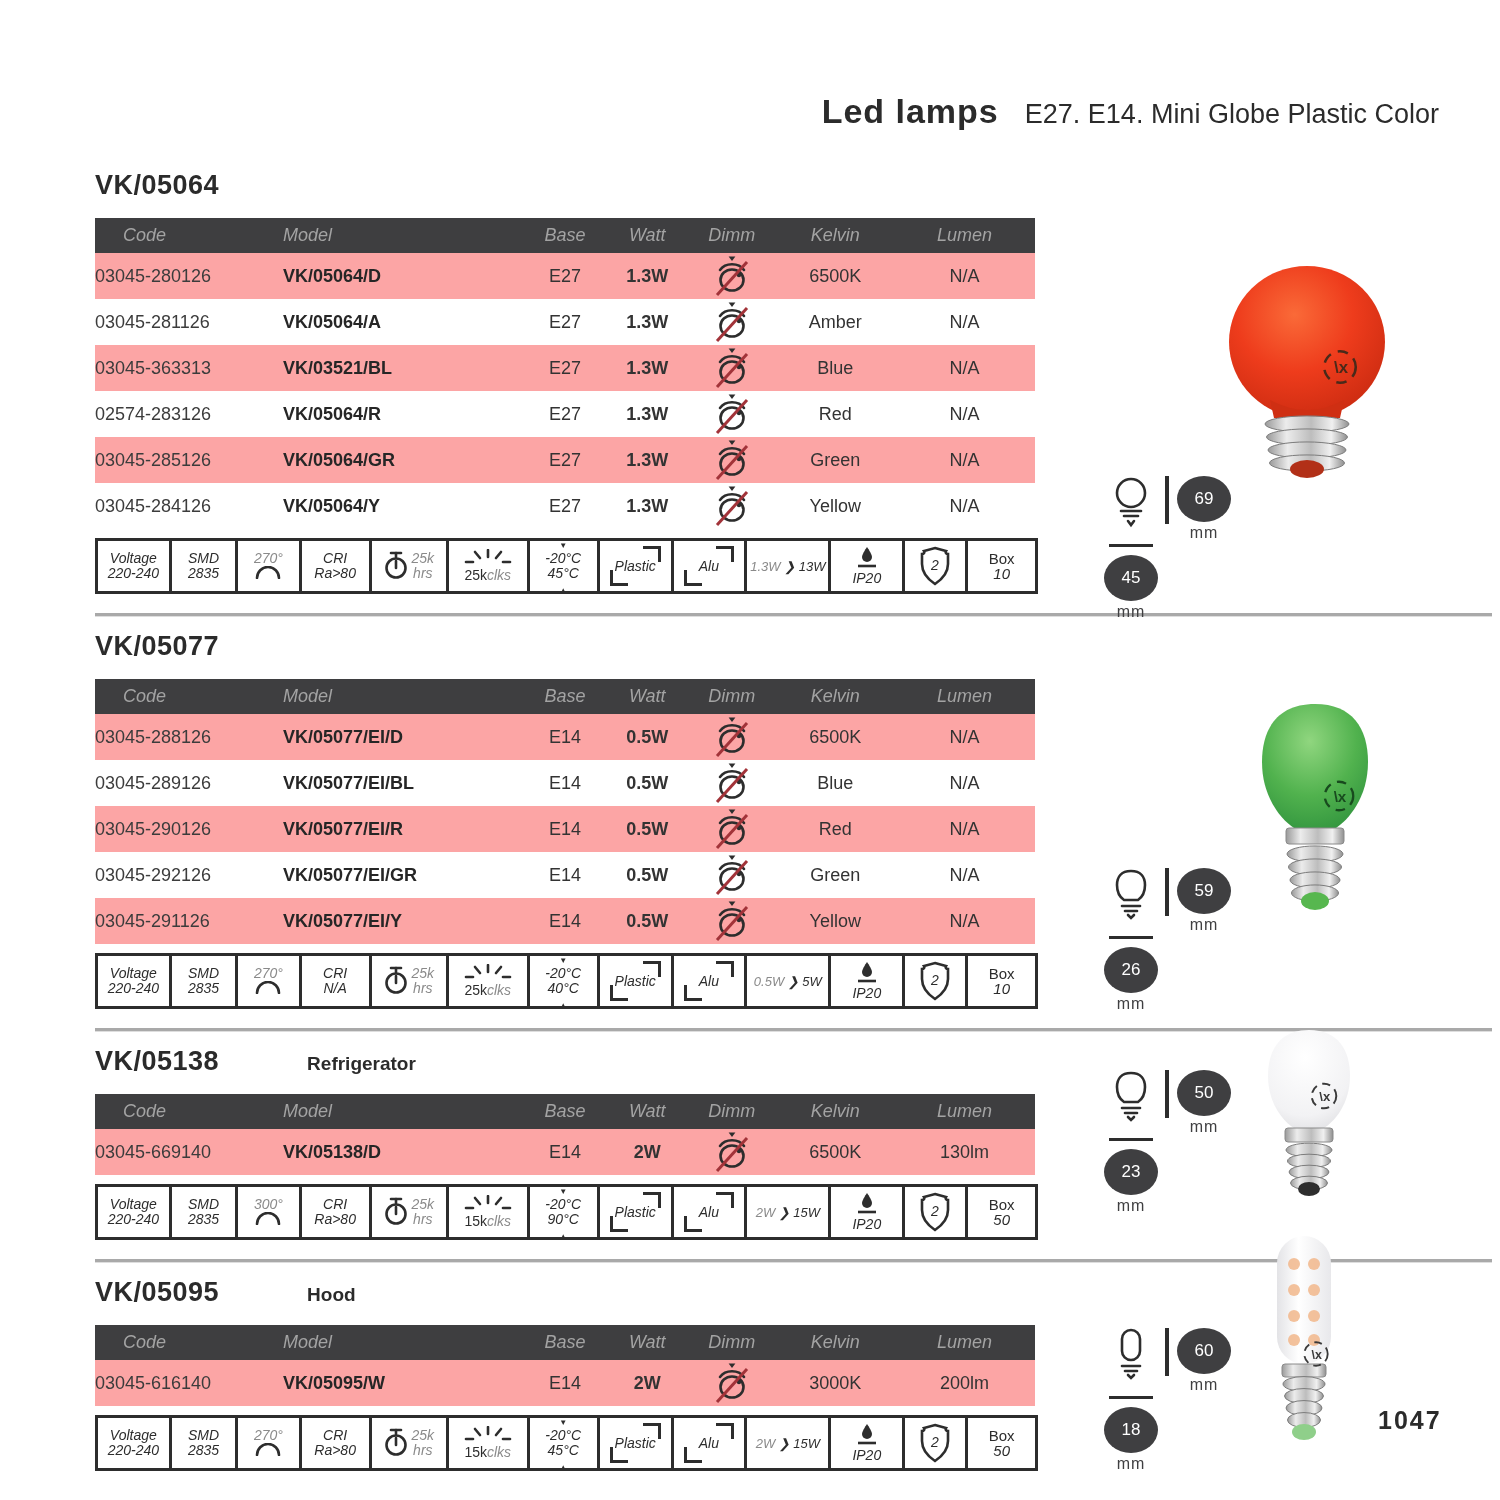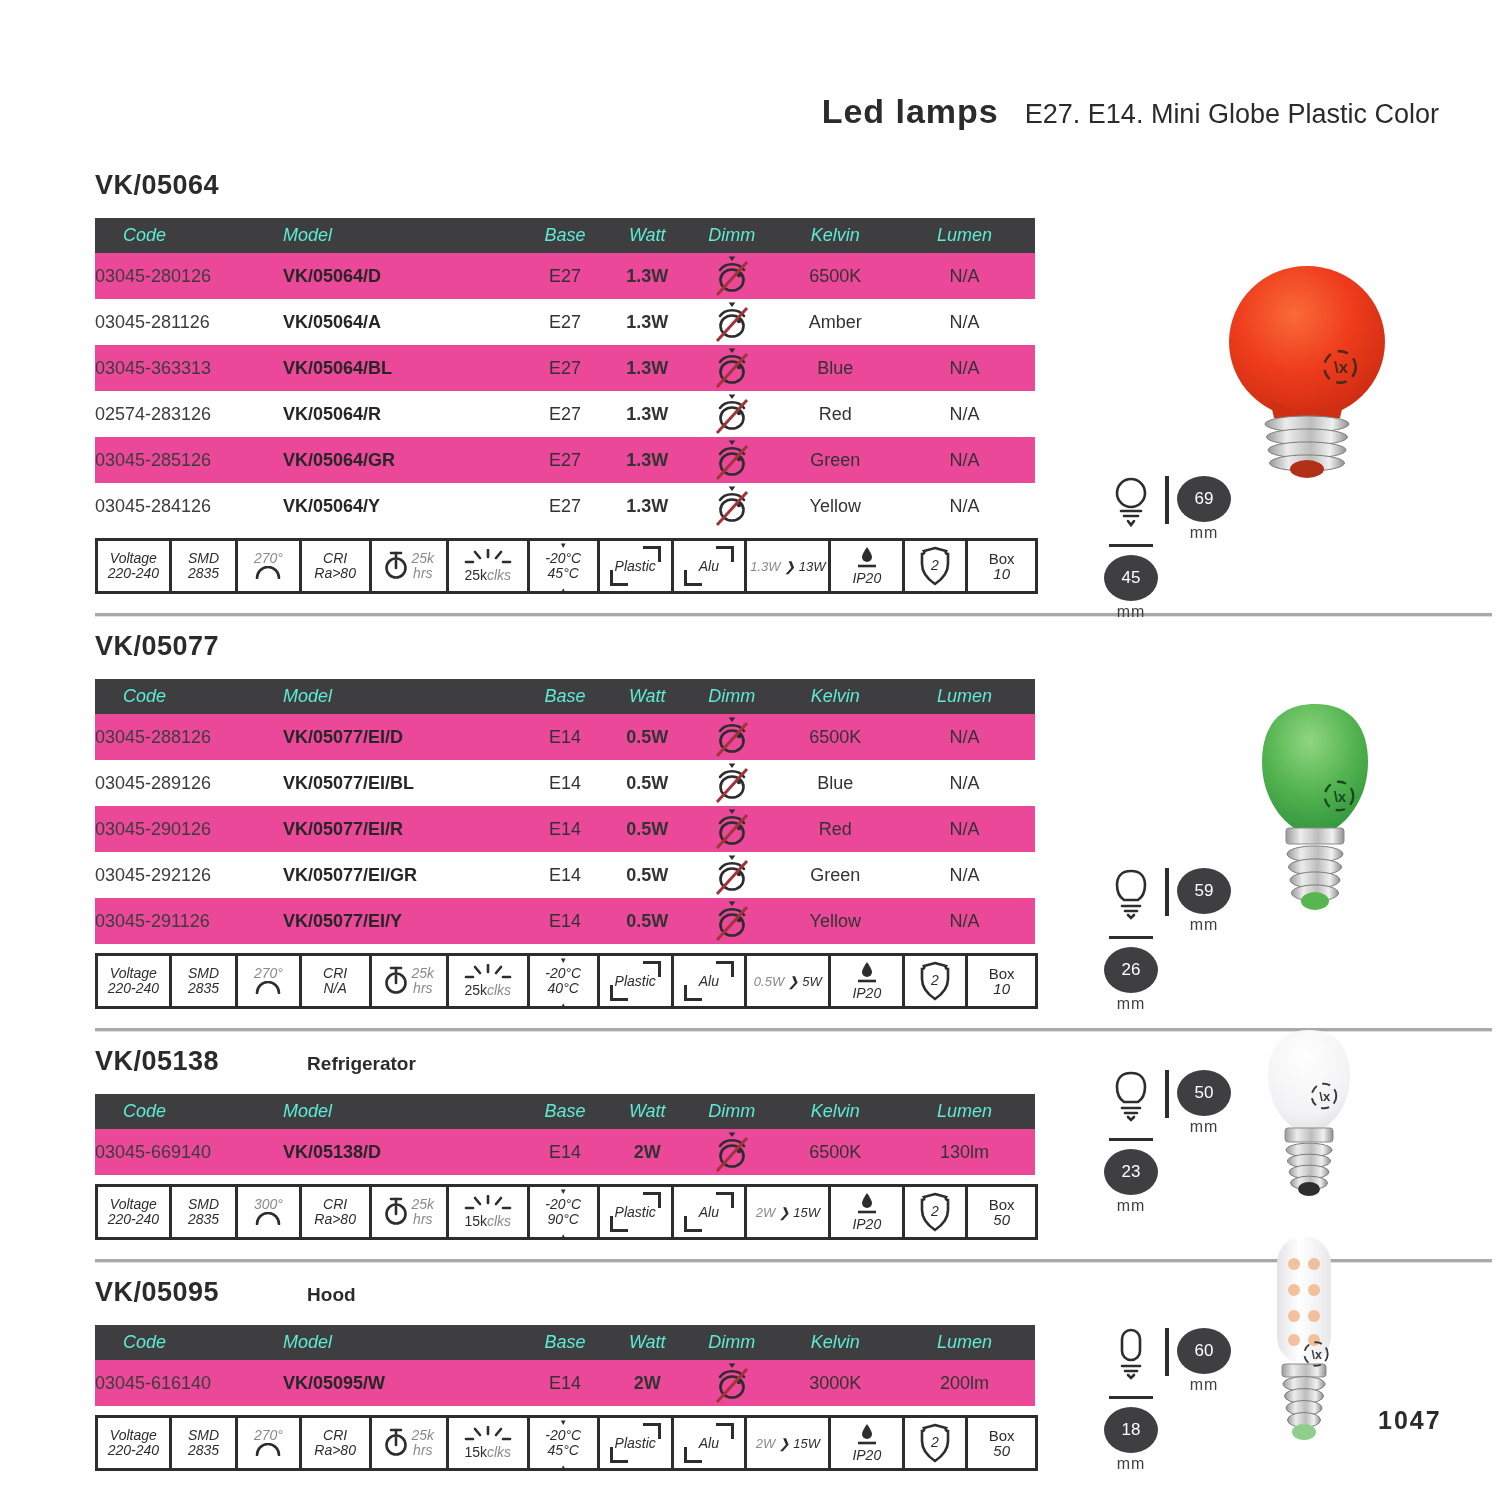--- a/index.html
+++ b/index.html
@@ -8,26 +8,26 @@
   
   .page-head{position:absolute;top:92px;right:68px;white-space:nowrap;}
   .page-title{font-size:34px;font-weight:bold;color:#2b2b2b;letter-spacing:1px;margin-right:26px;}
   .page-sub{font-size:27px;color:#2b2b2b;}
   
   #sections{position:absolute;left:95px;top:156px;width:940px;}
   .sec-head{margin:14px 0 14px 0;height:34px;display:flex;align-items:baseline;}
   .sec-title{font-size:27px;font-weight:bold;color:#2b2b2b;letter-spacing:.5px;}
   .sec-sub{font-size:19px;font-weight:bold;color:#2b2b2b;margin-left:88px;}
   table.prod{border-collapse:collapse;width:940px;table-layout:fixed;}
-  table.prod thead th{background:#3e3e40;color:#5eead4;font-style:italic;font-weight:normal;
+  table.prod thead th{background:#3e3e40;color:#a3a3a3;font-style:italic;font-weight:normal;
       font-size:18px;height:35px;text-align:left;padding:0;}
   table.prod thead th.c{text-align:center;}
   table.prod thead th:first-child{padding-left:28px;}
   table.prod td{height:46px;font-size:18px;padding:0;}
-  table.prod tr.odd{background:#ec4899;}
+  table.prod tr.odd{background:#fca5a5;}
   table.prod tr.even{background:#ffffff;}
   td.code{padding-left:28px;color:#3c3c3c;}
   td.model{font-weight:bold;color:#262626;}
   td.c{text-align:center;}
   td.watt{font-weight:bold;}
   .dimmwrap{display:inline-block;width:40px;height:44px;vertical-align:middle;}
   
   .spec-strip{margin-top:9px;width:937px;border:3px solid #2d2d2d;display:grid;height:50px;
       grid-template-columns:1.05fr .95fr .9fr 1fr 1.1fr 1.15fr 1fr 1.05fr 1.05fr 1.2fr 1.05fr .9fr .95fr;}
   .spec-cell{border-right:3px solid #2d2d2d;display:flex;align-items:center;justify-content:center;
@@ -115,21 +115,21 @@
  <path d="M20 7 l-3.4 -4.4 h6.8 Z" fill="#2d2d2d"></path>
  <ellipse cx="20" cy="26" rx="11.5" ry="10.5" stroke="#2d2d2d" stroke-width="2.6" fill="none" stroke-linecap="round"></ellipse>
  <circle cx="27" cy="21" r="2.2" fill="#2d2d2d"></circle>
  <line x1="5" y1="41" x2="35" y2="8" stroke="#a23339" stroke-width="3"></line>
 </svg></span></td>
    <td class="c">Amber</td>
    <td class="c">N/A</td>
             </tr>
             <tr class="odd">
               <td class="code">03045-363313</td>
-   <td class="model">VK/05064/BL</td>
+   <td class="model">VK/03521/BL</td>
    <td class="c">E27</td>
    <td class="c watt">1.3W</td>
    <td class="c"><span class="dimmwrap">
 <svg width="40" height="44" viewBox="0 0 40 44">
  <path d="M8 16 A14 12 0 0 1 32 16" stroke="#2d2d2d" stroke-width="2.6" fill="none" stroke-linecap="round"></path>
  <path d="M20 7 l-3.4 -4.4 h6.8 Z" fill="#2d2d2d"></path>
  <ellipse cx="20" cy="26" rx="11.5" ry="10.5" stroke="#2d2d2d" stroke-width="2.6" fill="none" stroke-linecap="round"></ellipse>
  <circle cx="27" cy="21" r="2.2" fill="#2d2d2d"></circle>
  <line x1="5" y1="41" x2="35" y2="8" stroke="#a23339" stroke-width="3"></line>
 </svg></span></td>

